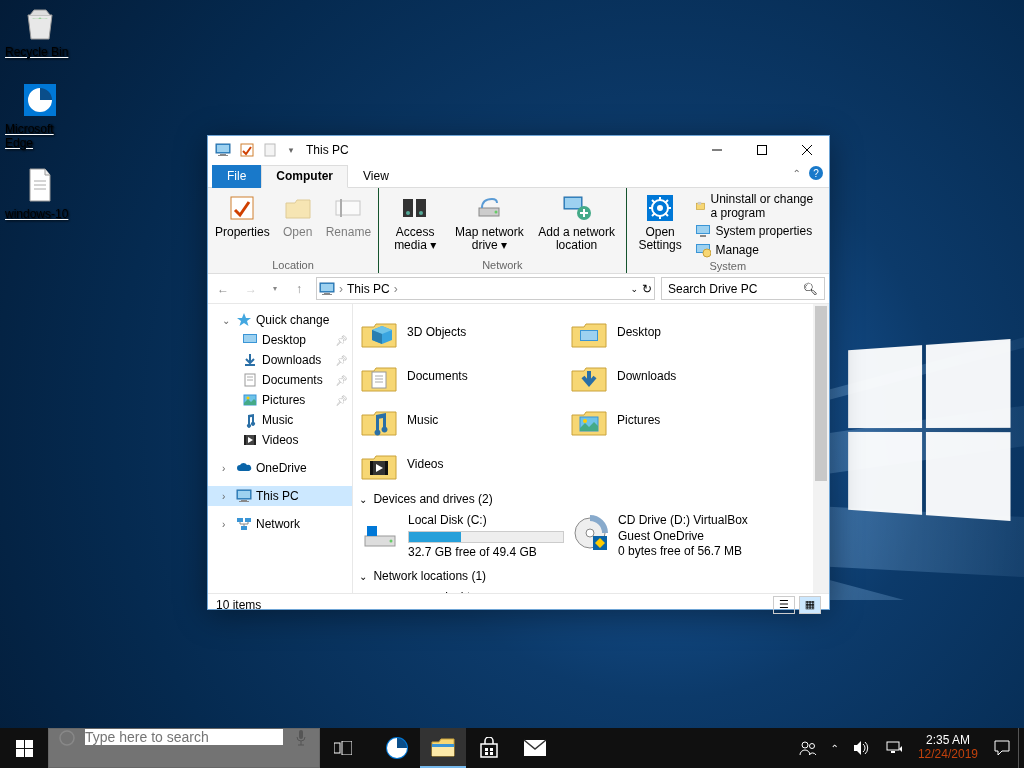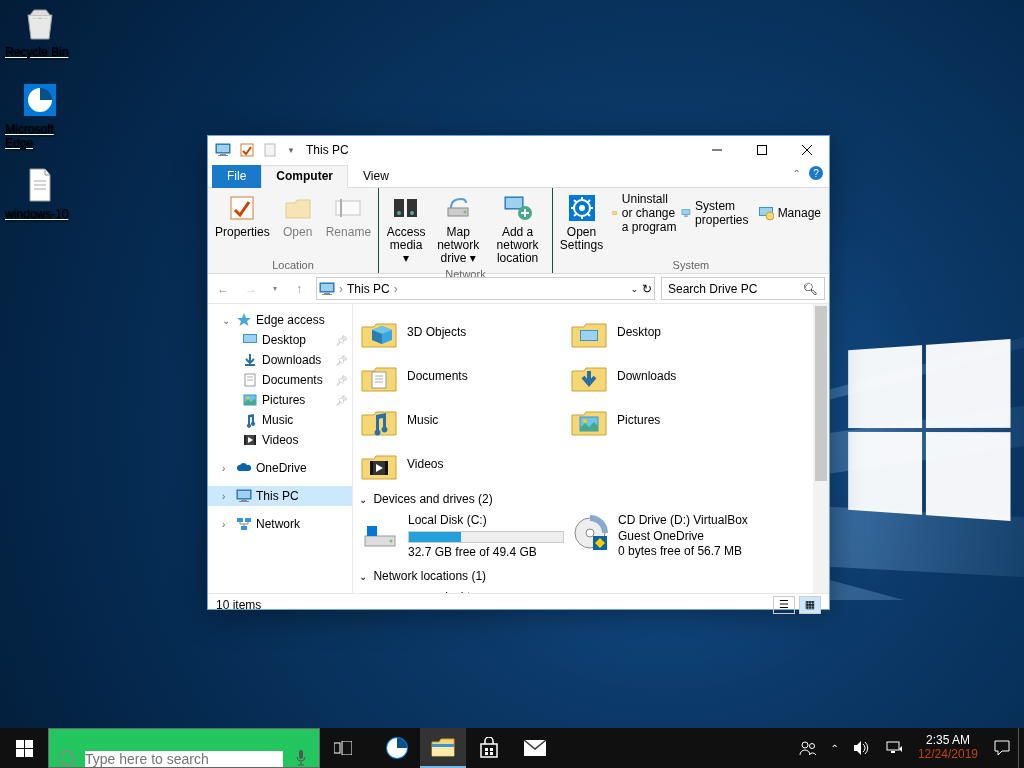--- a/index.html
+++ b/index.html
@@ -19,21 +19,21 @@
 .winlogo .bl{bottom:0;left:0;}
 .winlogo .br{bottom:0;right:0;}
 .winlogo{transform:perspective(400px) rotateY(-18deg);}
 
 .desktop-icon{position:absolute;width:70px;text-align:left;color:#fff;font-size:11px;text-shadow:1px 1px 2px #000;text-decoration:underline;}
 .desktop-icon .di{width:40px;height:40px;margin:0 auto 2px;}
 
 .taskbar{position:absolute;left:0;right:0;bottom:0;height:40px;background:#101010;display:flex;align-items:center;}
 .start{width:48px;height:40px;display:flex;align-items:center;justify-content:center;}
 .start svg{width:17px;height:17px;}
-.searchbox{display:flex;align-items:flex-end;background:#22c55e;height:40px;width:272px;border:1px solid #666;}
+.searchbox{display:flex;align-items:flex-start;background:#737373;height:40px;width:272px;border:1px solid #666;}
 .searchbox .sicon{width:36px;display:flex;align-items:center;justify-content:center;}
 .searchbox input{border:none;outline:none;flex:1;font-size:14px;color:#555;}
 .searchbox .mic{width:36px;display:flex;align-items:center;justify-content:center;}
 .tbtn{width:46px;height:40px;display:flex;align-items:center;justify-content:center;}
 .tbtn svg,.tbtn .sq{fill:#fff;color:#fff;}
 .tray{margin-left:auto;display:flex;align-items:center;height:40px;color:#fff;}
 .tray .titem{padding:0 7px;height:40px;display:flex;align-items:center;justify-content:center;font-size:12px;}
 .tray .clock{flex-direction:column;line-height:1.15;text-align:center;padding:0 8px;font-size:11px;}
 .showdesk{width:6px;height:40px;border-left:1px solid #555;}
 
@@ -49,21 +49,21 @@
 .tab.file{background:#1979ca;color:#fff;}
 .tab.active{background:#f5f5f5;border:1px solid #ddd;border-bottom-color:#f5f5f5;z-index:2;font-weight:bold;}
 .ribbonhelp{position:absolute;right:6px;top:2px;display:flex;gap:8px;align-items:center;}
 .ribbon{height:87px;background:#f5f5f5;border-top:1px solid #ddd;border-bottom:1px solid #ddd;display:flex;}
 .rsec{border-right:1px solid #14532d;padding:2px 4px 0;display:flex;flex-direction:column;}
 .rsec .btns{flex:1;display:flex;align-items:flex-start;gap:2px;}
 .rbtn{display:flex;flex-direction:column;align-items:center;justify-content:flex-start;text-align:center;padding:2px 3px;font-size:11px;line-height:1.1;min-width:46px;}
 .rbtn .ic{height:32px;width:32px;display:flex;align-items:center;justify-content:center;margin-bottom:2px;}
 .rbtn.dis{opacity:.5;}
 .rseclabel{text-align:center;font-size:11px;color:#666;padding-bottom:2px;}
-.syslist{display:flex;flex-direction:row;gap:3px;padding:2px 4px;font-size:11px;}
+.syslist{display:flex;flex-direction:column;gap:3px;padding:2px 4px;font-size:11px;}
 .syslist div{display:flex;align-items:center;gap:4px;}
 .addr{height:30px;display:flex;align-items:center;gap:6px;padding:0 4px;border-bottom:1px solid #e8e8e8;}
 .navb{width:22px;height:22px;display:flex;align-items:center;justify-content:center;color:#888;}
 .addrbar{flex:1;height:23px;border:1px solid #ccc;display:flex;align-items:center;padding:0 2px;gap:4px;font-size:12px;}
 .addrbar .sep{color:#888;}
 .addrctl{display:flex;align-items:center;margin-left:auto;gap:4px;color:#888;}
 .searchbar{width:164px;height:23px;border:1px solid #ccc;display:flex;align-items:center;padding:0 6px;color:#888;font-size:12px;}
 .searchbar span:last-child{margin-left:auto;}
 .body{display:flex;height:289px;}
 .nav{width:145px;border-right:1px solid #e8e8e8;padding:6px 0;overflow:hidden;}
@@ -333,21 +333,21 @@
   </div>
   <div class="body">
     <div class="nav">
       <div class="nrow">
           <span class="chv">⌄</span>
           <span class="ic">
             <svg width="16" height="16" viewBox="0 0 16 16">
               <path d="M8 1 L10 6 L15 6 L11 9 L12.5 14 L8 11 L3.5 14 L5 9 L1 6 L6 6 Z" fill="#43a7e0"></path>
             </svg>
           </span>
-          <span>Edge access</span>
+          <span>Quick change</span>
         </div>
       <div class="nrow child">
           <span class="ic">
             <svg width="16" height="16" viewBox="0 0 16 16">
               <rect x="1" y="2" width="14" height="9" fill="#3a95d6"></rect>
               <rect x="2" y="3" width="12" height="7" fill="#9dd1f0"></rect>
             </svg>
           </span>
           <span>Desktop</span>
           <span class="pin">📌︎</span>

